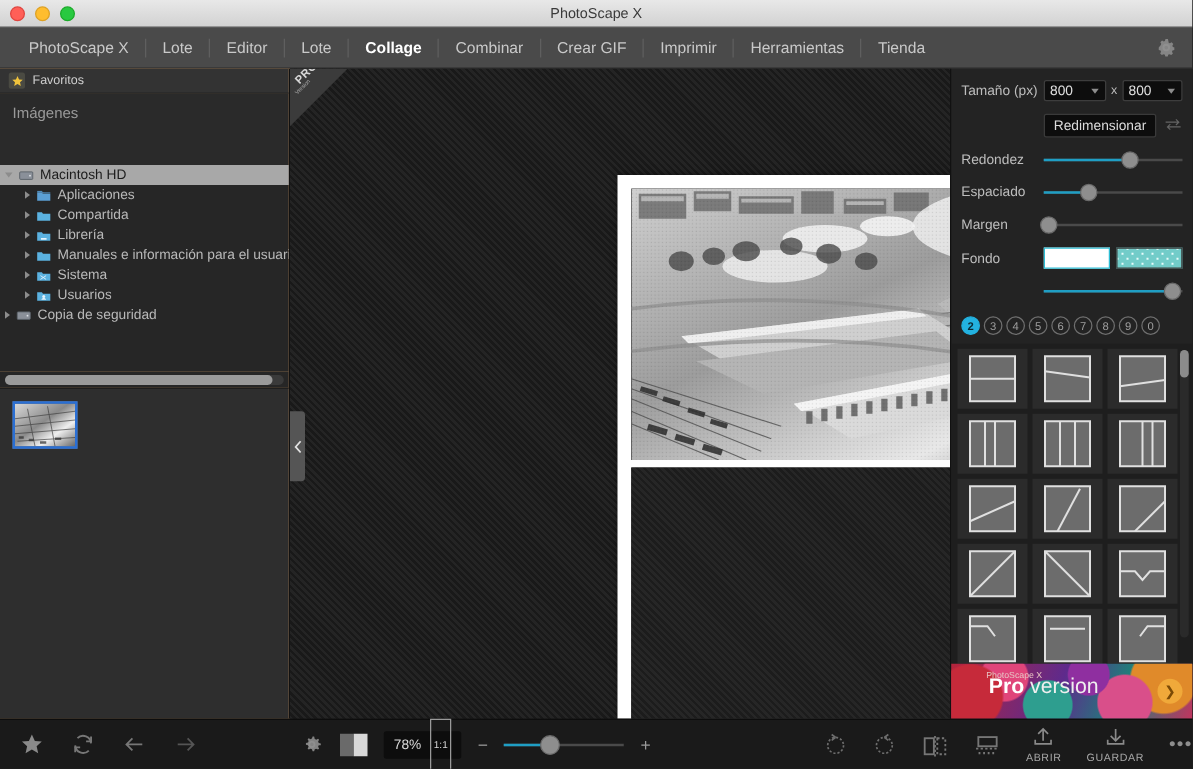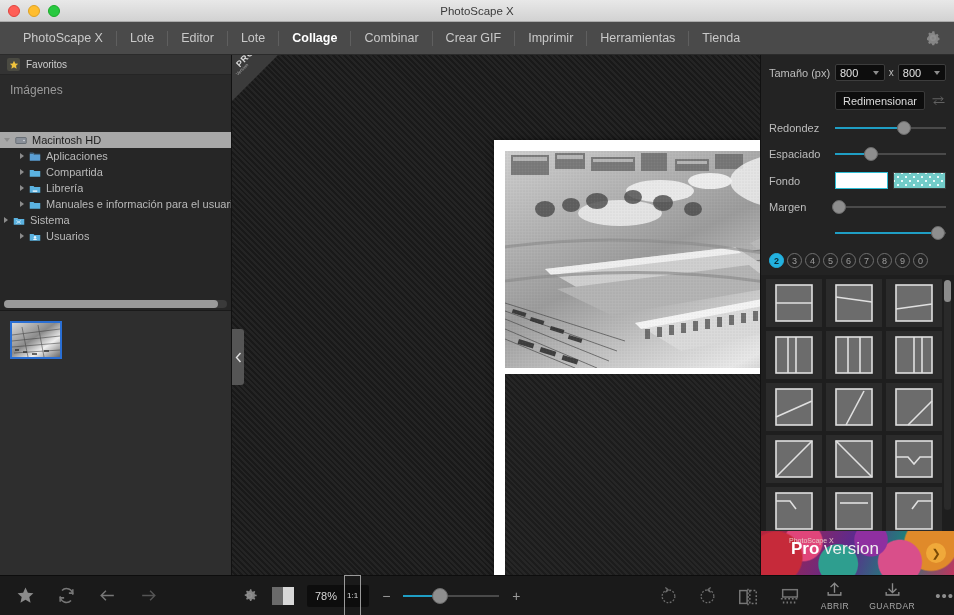--- a/index.html
+++ b/index.html
@@ -452,21 +452,21 @@
         <div class="trow" style="padding-left:20px">
           <div class="tri"></div>
           <span class="ico">
             <svg viewBox="0 0 16 13" width="12" height="11">
                 <path d="M1 3h5l1.2 1.6H15V12H1z" fill="#5bb2e0"></path>
               </svg>
           </span>
           <span class="tlabel">Manuales e información para el usuario</span>
         </div>
 
-        <div class="trow" style="padding-left:4px">
+        <div class="trow" style="padding-left:20px">
           <div class="tri"></div>
           <span class="ico">
             <svg viewBox="0 0 16 13" width="12" height="11">
                 <path d="M1 3h5l1.2 1.6H15V12H1z" fill="#5bb2e0"></path>
                 <path d="M4.5 6.5l6 4M10.5 6.5l-6 4" stroke="#dff0fa" stroke-width="1"></path>
               </svg>
           </span>
           <span class="tlabel">Sistema</span>
         </div>
 
@@ -475,20 +475,30 @@
           <span class="ico">
             <svg viewBox="0 0 16 13" width="12" height="11">
                 <path d="M1 3h5l1.2 1.6H15V12H1z" fill="#5bb2e0"></path>
                 <circle cx="8" cy="7.5" r="1.6" fill="#e4f3fb"></circle>
                 <path d="M5.4 11c.4-1.4 1.4-2 2.6-2s2.2.6 2.6 2z" fill="#e4f3fb"></path>
               </svg>
           </span>
           <span class="tlabel">Usuarios</span>
         </div>
 
+        <div class="trow" style="padding-left:4px">
+          <div class="tri"></div>
+          <span class="ico">
+            <svg viewBox="0 0 16 14" width="12" height="11">
+                <rect x="1" y="3" width="14" height="8" rx="1" fill="#8a9099" stroke="#5a6068"></rect>
+                <circle cx="12" cy="7" r="1" fill="#dfe3e8"></circle>
+              </svg>
+          </span>
+          <span class="tlabel">Copia de seguridad</span>
+        </div>
       </div>
 
       <div class="tree-fill"></div>
 
       <div class="hscroll-wrap">
         <div class="hscroll-track">
           <div class="hscroll-thumb"></div>
         </div>
       </div>
 
@@ -707,32 +717,32 @@
         <div class="row">
           <div class="rlabel">Espaciado</div>
           <div class="slider">
             <div class="strack"></div>
             <div class="sfill" style="width:32%"></div>
             <div class="sknob" style="left:32%"></div>
           </div>
         </div>
 
         <div class="row">
-          <div class="rlabel">Fondo</div>
-          <div class="swatch-white"></div>
-          <div class="swatch-dots"></div>
-        </div>
-
-        <div class="row">
           <div class="rlabel">Margen</div>
           <div class="slider">
             <div class="strack"></div>
             <div class="sfill" style="width:2%"></div>
             <div class="sknob" style="left:4%"></div>
           </div>
+        </div>
+
+        <div class="row">
+          <div class="rlabel">Fondo</div>
+          <div class="swatch-white"></div>
+          <div class="swatch-dots"></div>
         </div>
 
         <div class="row">
           <div class="rlabel"></div>
           <div class="slider">
             <div class="strack"></div>
             <div class="sfill" style="width:93%"></div>
             <div class="sknob" style="left:93%"></div>
           </div>
         </div>

